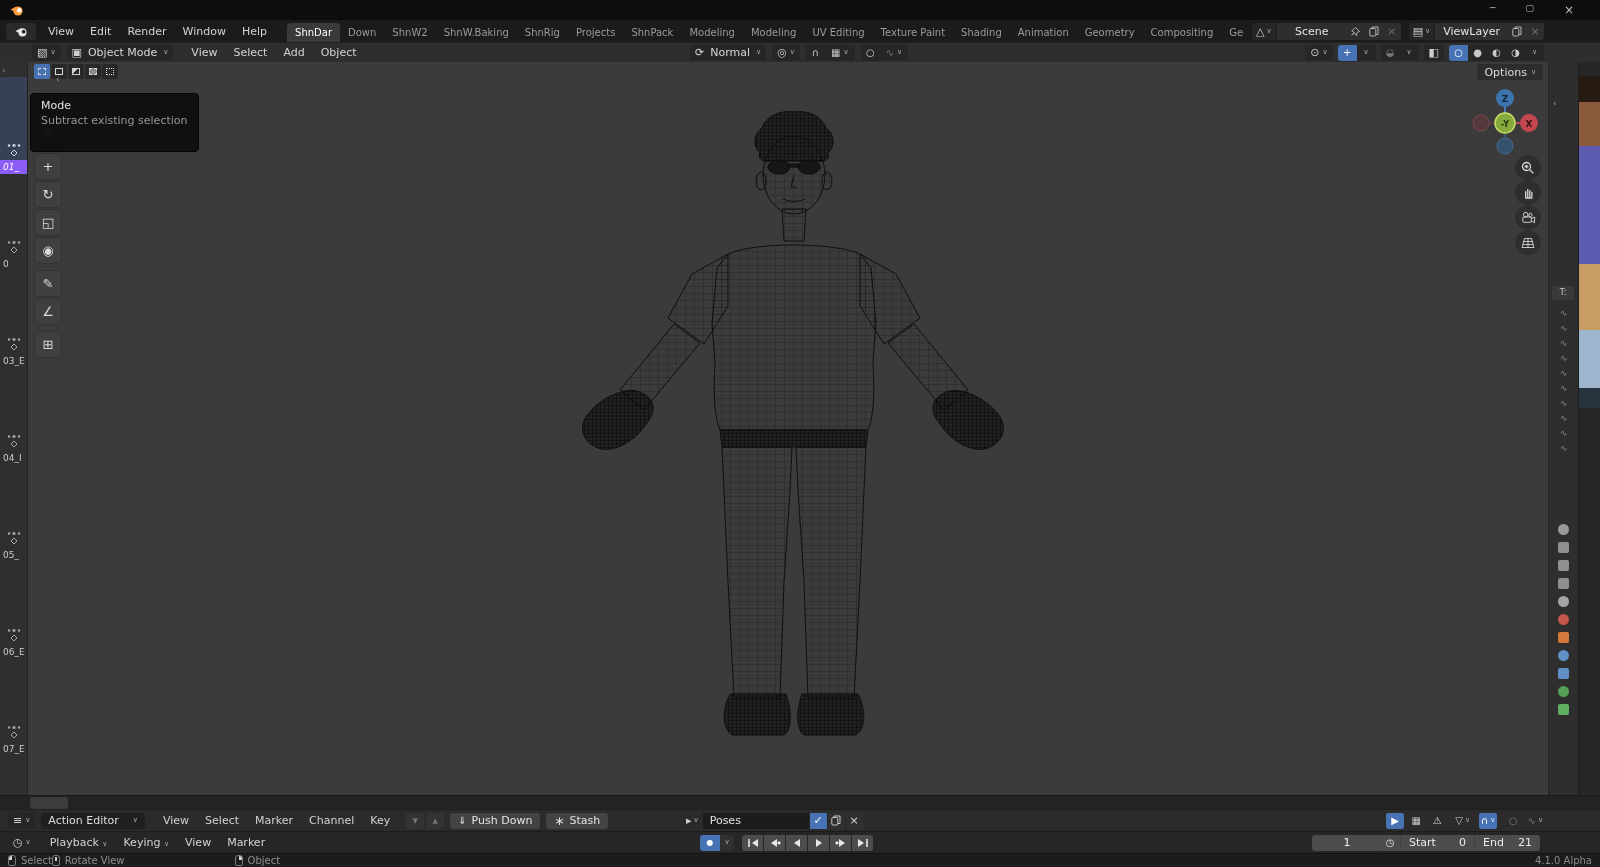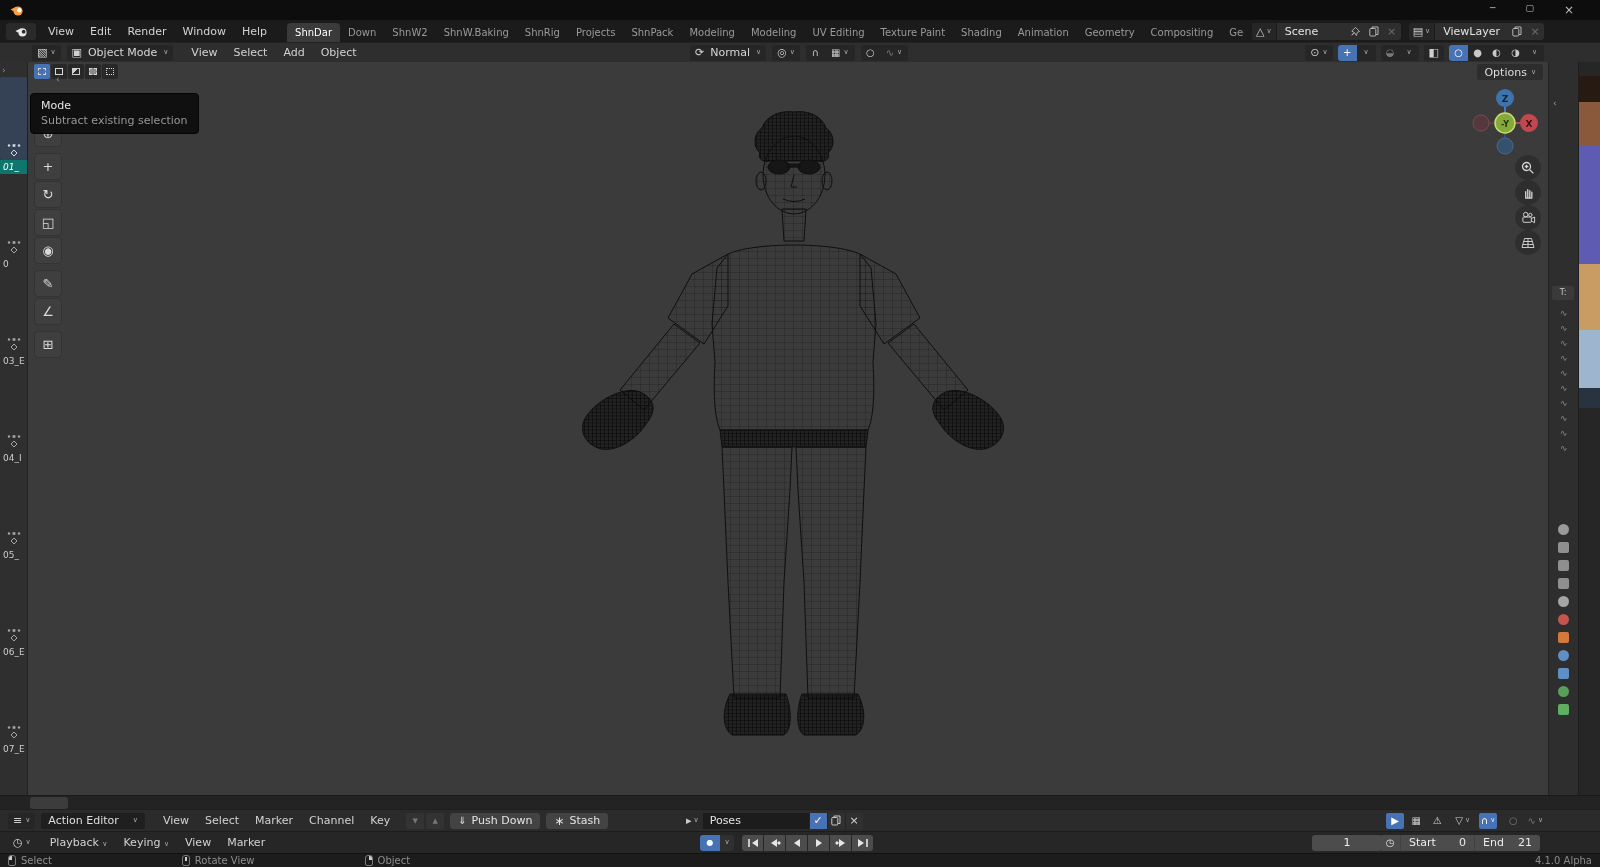--- a/index.html
+++ b/index.html
@@ -14,21 +14,21 @@
 
 
 .menubar{height:22px;background:#1b1b1b;display:flex;align-items:center;padding:0 6px;flex:0 0 auto;}
 .logo-btn{width:30px;height:17px;background:#2a2a2a;border-radius:3px;display:flex;align-items:center;justify-content:center;margin-right:4px;}
 .menu{padding:3px 8px;color:#d2d2d2;border-radius:3px;white-space:nowrap;}
 .tabs{display:flex;align-items:flex-end;height:22px;margin-left:12px;flex:1;overflow:hidden;white-space:nowrap;}
 .tab{padding:4px 8px 4px;font-size:10px;color:#9a9a9a;border-radius:4px 4px 0 0;white-space:nowrap;}
 .tab.active{background:#3a3a3a;color:#ffffff;}
 .idwidget{display:flex;align-items:center;height:17px;background:#2e2e2e;border-radius:3px;margin-left:8px;overflow:hidden;}
 .idwidget .seg-ic{display:flex;align-items:center;gap:2px;background:#262626;height:100%;padding:0 4px;border-right:1px solid #1d1d1d;}
-.idwidget .seg-name{padding:16px 8px;color:#e4e4e4;min-width:70px;}
+.idwidget .seg-name{padding:16px 8px;color:#e4e4e4;min-width:70px;text-align:center;}
 .idwidget .seg-btn{width:18px;height:100%;display:flex;align-items:center;justify-content:center;color:#b5b5b5;}
 .idwidget .dim{color:#6f6f6f;}
 .caret{font-size:7px;color:#a9a9a9;line-height:1;}
 
 
 .vph{height:20px;background:#2e2e2e;display:flex;align-items:center;padding:0 6px 0 32px;position:relative;flex:0 0 auto;border-top:1px solid #222;}
 .hbtn{display:flex;align-items:center;gap:3px;height:16px;padding:0 5px;border-radius:3px;background:#262626;color:#d6d6d6;}
 .hicon{font-size:11px;color:#cfcfcf;line-height:1;}
 .vph .menu{padding:2px 8px;}
 .vph-center{position:absolute;left:690px;display:flex;align-items:center;gap:6px;}
@@ -41,34 +41,34 @@
 
 .main{flex:1;display:flex;min-height:0;position:relative;}
 
 
 .pose-strip{width:28px;background:#2f2f2f;border-right:1px solid #222;display:flex;flex-direction:column;padding-top:3px;position:relative;}
 .pose-strip .strip-chev{height:12px;text-align:left;color:#8d8d8d;font-size:9px;padding-left:2px;}
 .pitem{height:97px;display:flex;flex-direction:column;}
 .pitem .thumb{flex:1;display:flex;align-items:flex-end;justify-content:center;padding-bottom:3px;}
 .pitem .plabel{height:14px;line-height:14px;font-size:9px;color:#cdcdcd;text-align:left;padding-left:3px;white-space:nowrap;overflow:hidden;}
 .pitem.sel .thumb{background:rgba(70,112,179,0.30);border-radius:2px;}
-.pitem.sel .plabel{background:#0f766e;color:#fff;font-style:italic;}
+.pitem.sel .plabel{background:#8b5cf6;color:#fff;font-style:italic;}
 
 
 .viewport{flex:1;position:relative;background:#3b3b3b;overflow:hidden;}
 .selmode{position:absolute;top:2px;left:6px;display:flex;gap:1px;}
 .smbtn{width:16px;height:15px;background:#282828;border-radius:2px;display:flex;align-items:center;justify-content:center;}
 .smbtn.on{background:#4772b3;}
 .smbtn i{display:block;width:8px;height:7px;border:1px dashed #d8d8d8;}
 .smbtn.v2 i{border-style:solid;}
 .smbtn.v3 i{border-style:solid;border-color:#cfcfcf;background:linear-gradient(135deg,#cfcfcf 40%,transparent 40%);}
 .smbtn.v4 i{border-style:dashed;background:#8a8a8a;}
 .smbtn.v5 i{border-style:dotted;}
 .options-btn{position:absolute;top:2px;right:5px;height:16px;background:#2d2d2d;border-radius:3px;display:flex;align-items:center;gap:4px;padding:0 7px;color:#dcdcdc;}
-.tooltip{position:absolute;left:2px;top:31px;background:rgba(14,14,14,0.97);border:1px solid #050505;border-radius:4px;padding:5px 10px 6px;z-index:5;}
+.tooltip{position:absolute;left:2px;top:31px;background:rgba(14,14,14,0.97);border:1px solid #050505;border-radius:4px;padding:5px 10px 24px;z-index:5;}
 .tooltip .tt-title{color:#e3e3e3;font-size:11px;}
 .tooltip .tt-desc{color:#979797;font-size:11px;margin-top:2px;}
 .vp-chev{position:absolute;left:28px;top:12px;color:#9a9a9a;font-size:9px;}
 .toolbar{position:absolute;left:6px;top:58px;display:flex;flex-direction:column;gap:1px;width:28px;}
 .tbtn{width:28px;height:27px;background:#3f3f3f;border:1px solid #333;border-radius:4px;display:flex;align-items:center;justify-content:center;color:#dadada;font-size:13px;}
 .tgap{height:4px;}
 .gizmo{position:absolute;left:1438px;top:22px;}
 .navcol{position:absolute;left:1487px;top:93px;display:flex;flex-direction:column;gap:0;}
 .navbtn{width:26px;height:25px;border-radius:50%;background:rgba(30,30,30,0.45);display:flex;align-items:center;justify-content:center;margin-bottom:0;}
 .char-svg{position:absolute;left:0;top:0;}
@@ -690,21 +690,21 @@
         <span>21</span>
       </span>
   </div>
 </div>
 
 <div class="statusbar">
   <span class="hint">
       <span class="mouse lmb"></span>
       <span>Select</span>
     </span>
-  <span class="hint" style="margin-left:130px;">
+  <span class="hint" style="">
       <span class="mouse mmb"></span>
       <span>Rotate View</span>
     </span>
   <span class="hint" style="margin-left:110px;">
       <span class="mouse rmb"></span>
       <span>Object</span>
     </span>
   <span class="version">4.1.0 Alpha</span>
 </div>
 

